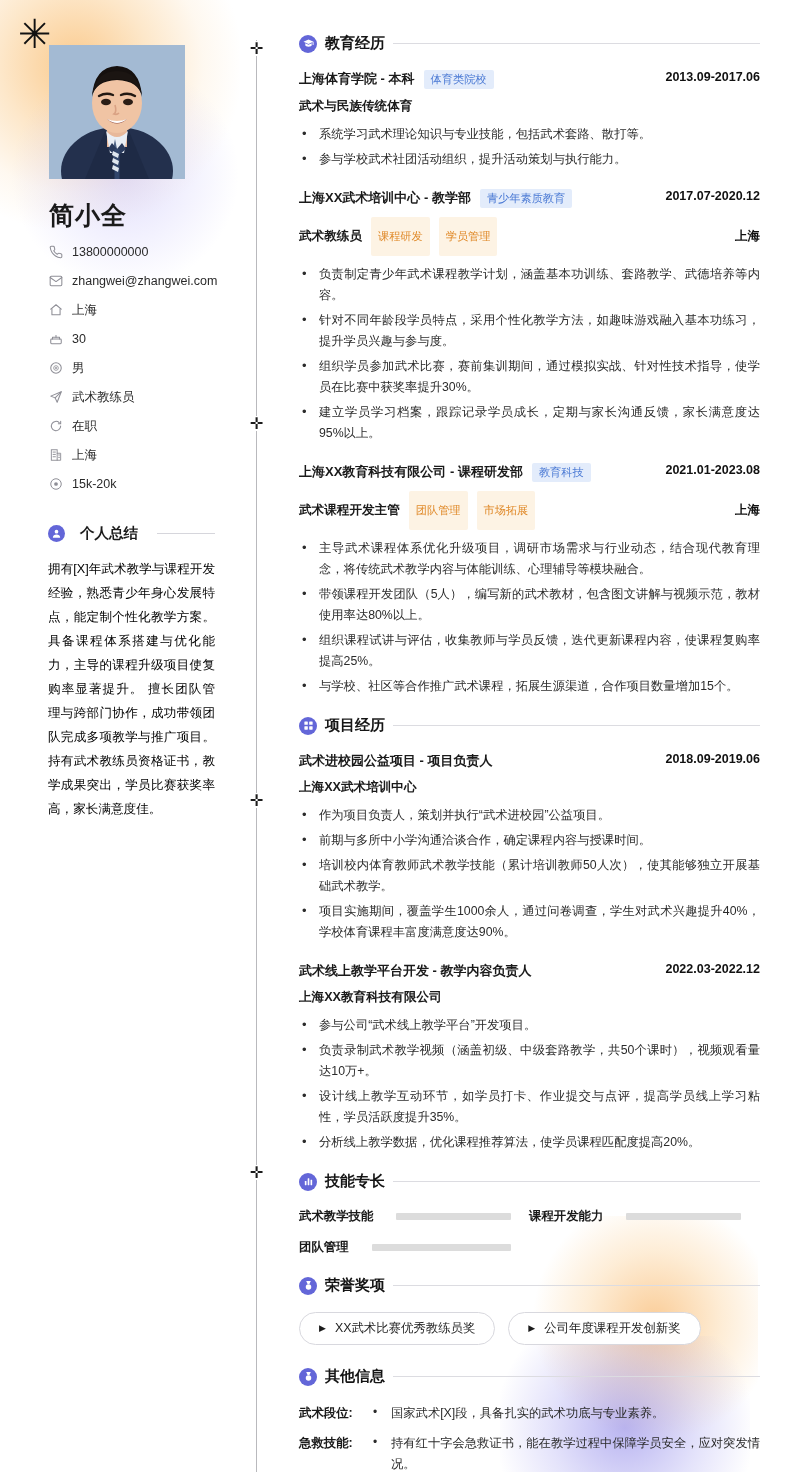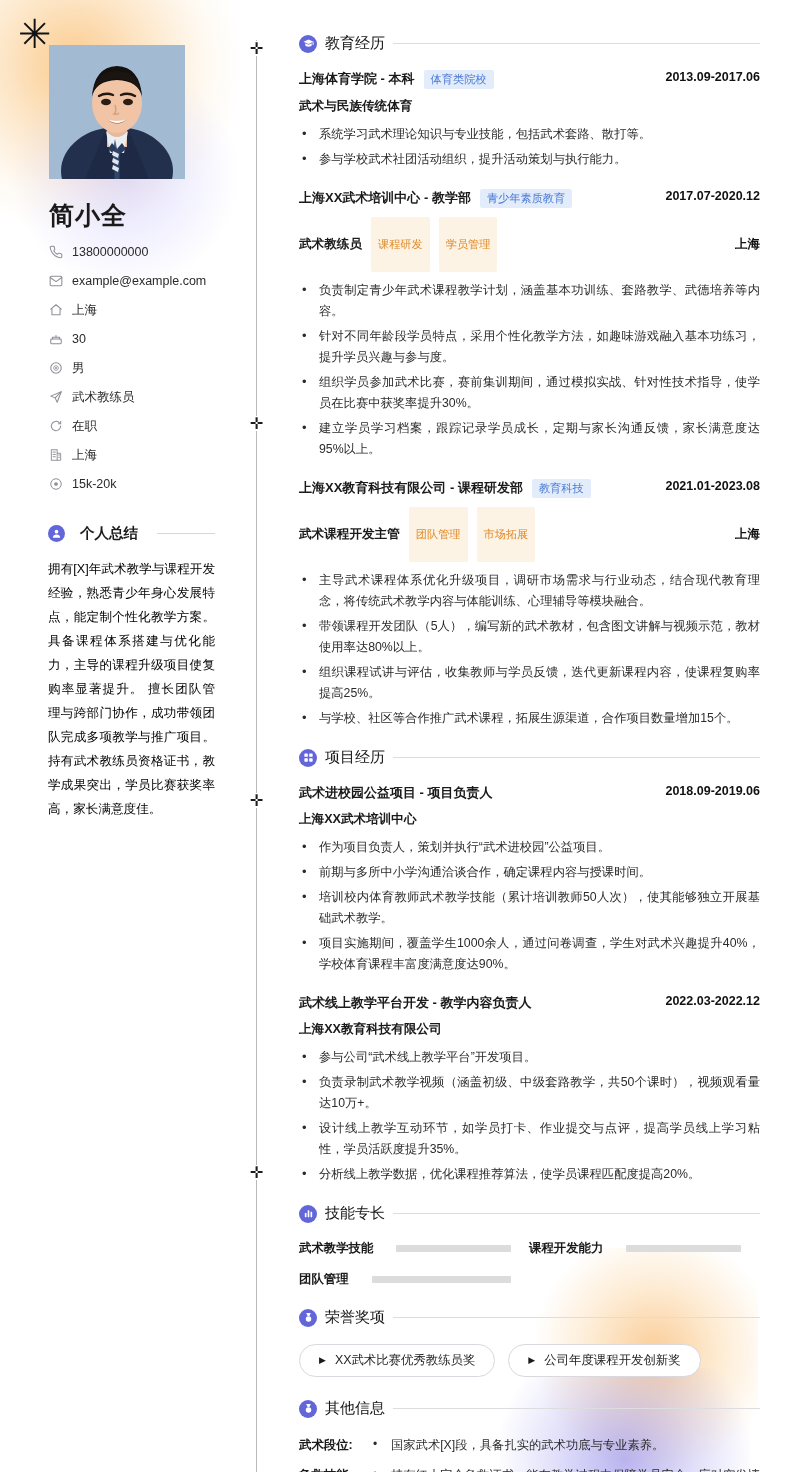--- a/index.html
+++ b/index.html
@@ -145,21 +145,21 @@
   .sec-head {
     display: flex; align-items: center; gap: 8px;
     margin: 0 0 17px 0;
   }
   .sec-head .badge {
     width: 18px; height: 18px; border-radius: 50%;
     background: #6366d8; flex: 0 0 18px;
     display: flex; align-items: center; justify-content: center;
   }
   .sec-head .badge svg { display:block; }
-  .sec-head .ttl { font-size: 15px; font-weight: normal; color: #151515; }
+  .sec-head .ttl { font-size: 15px; font-weight: bold; color: #151515; }
   .sec-head .rule { flex: 1 1 auto; height: 1px; background: #dcdce1; }
 
   .entry { margin-bottom: 19px; }
   .row1 {
     display: flex; align-items: flex-start; gap: 9px;
     margin-bottom: 9px;
   }
   .row1 .org { font-size: 13px; font-weight: bold; color: #1a1a1a; }
   .row1 .spacer { flex: 1 1 auto; }
   .row1 .date { font-size: 12.5px; font-weight: bold; color: #111; white-space:nowrap; }
@@ -170,21 +170,21 @@
   }
   .row2 {
     display: flex; align-items: center; gap: 9px;
     margin-bottom: 8px;
   }
   .row2 .role { font-size: 12.6px; font-weight: bold; color: #1a1a1a; }
   .row2 .spacer { flex: 1 1 auto; }
   .row2 .loc { font-size: 12.5px; font-weight: bold; color: #111; }
   .tag-orange {
     font-size: 11.2px; color: #e08a2a;
-    background: #fdf3e4; padding: 20px 7px; border-radius: 2px;
+    background: #fdf3e4; padding: 12px 7px; border-radius: 2px;
     white-space: nowrap;
   }
   .sub-org {
     font-size: 12.6px; font-weight: bold; color: #1a1a1a;
     margin-bottom: 9px;
   }
   .bullets { list-style: none; }
   .bullets li {
     position: relative;
     padding-left: 20px;
@@ -303,21 +303,21 @@
         <span class="txt">13800000000</span>
       </li>
 
       <li class="contact-item">
         <span class="ico">
           <svg width="14" height="14" viewBox="0 0 24 24" fill="none" stroke="currentColor" stroke-width="1.8" stroke-linecap="round" stroke-linejoin="round">
               <rect x="2" y="4" width="20" height="16" rx="2"></rect>
               <path d="m2 6 10 7 10-7"></path>
             </svg>
         </span>
-        <span class="txt">example@example.com</span>
+        <span class="txt">zhangwei@zhangwei.com</span>
       </li>
 
       <li class="contact-item">
         <span class="ico">
           <svg width="14" height="14" viewBox="0 0 24 24" fill="none" stroke="currentColor" stroke-width="1.8" stroke-linecap="round" stroke-linejoin="round">
               <path d="M3 10.5 12 3l9 7.5"></path>
               <path d="M5 10v10h14V10"></path>
             </svg>
         </span>
         <span class="txt">上海</span>

